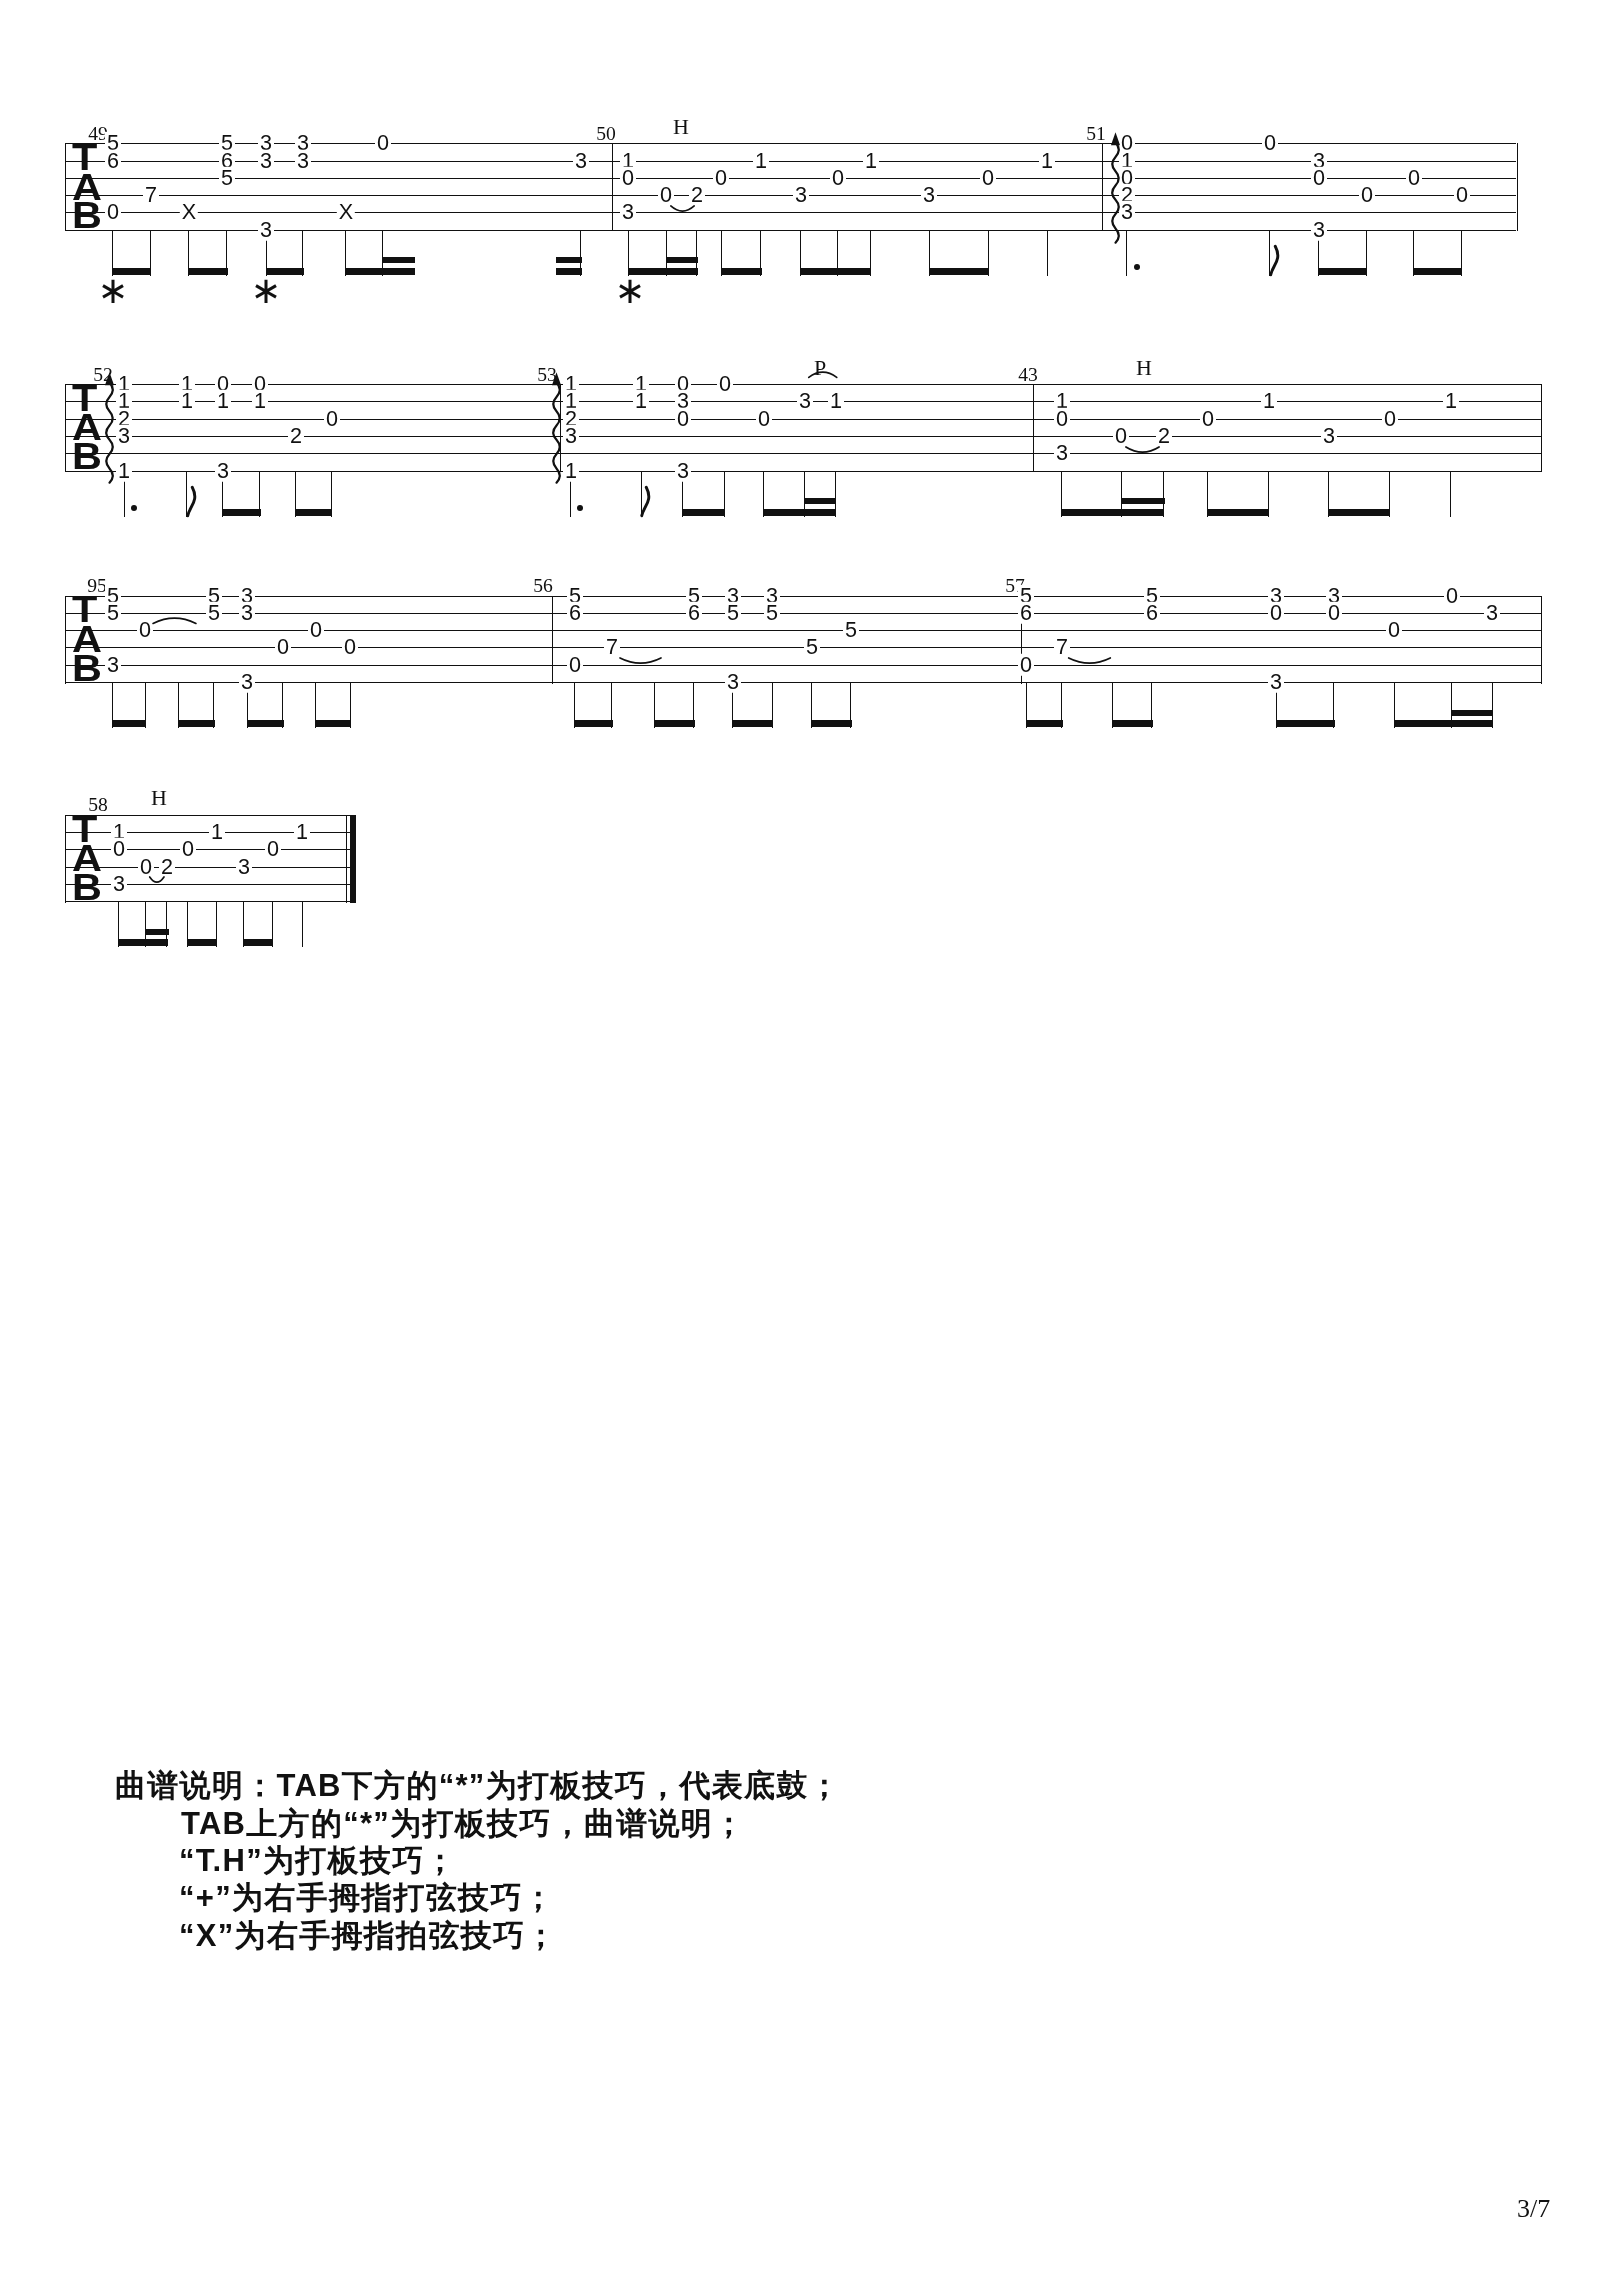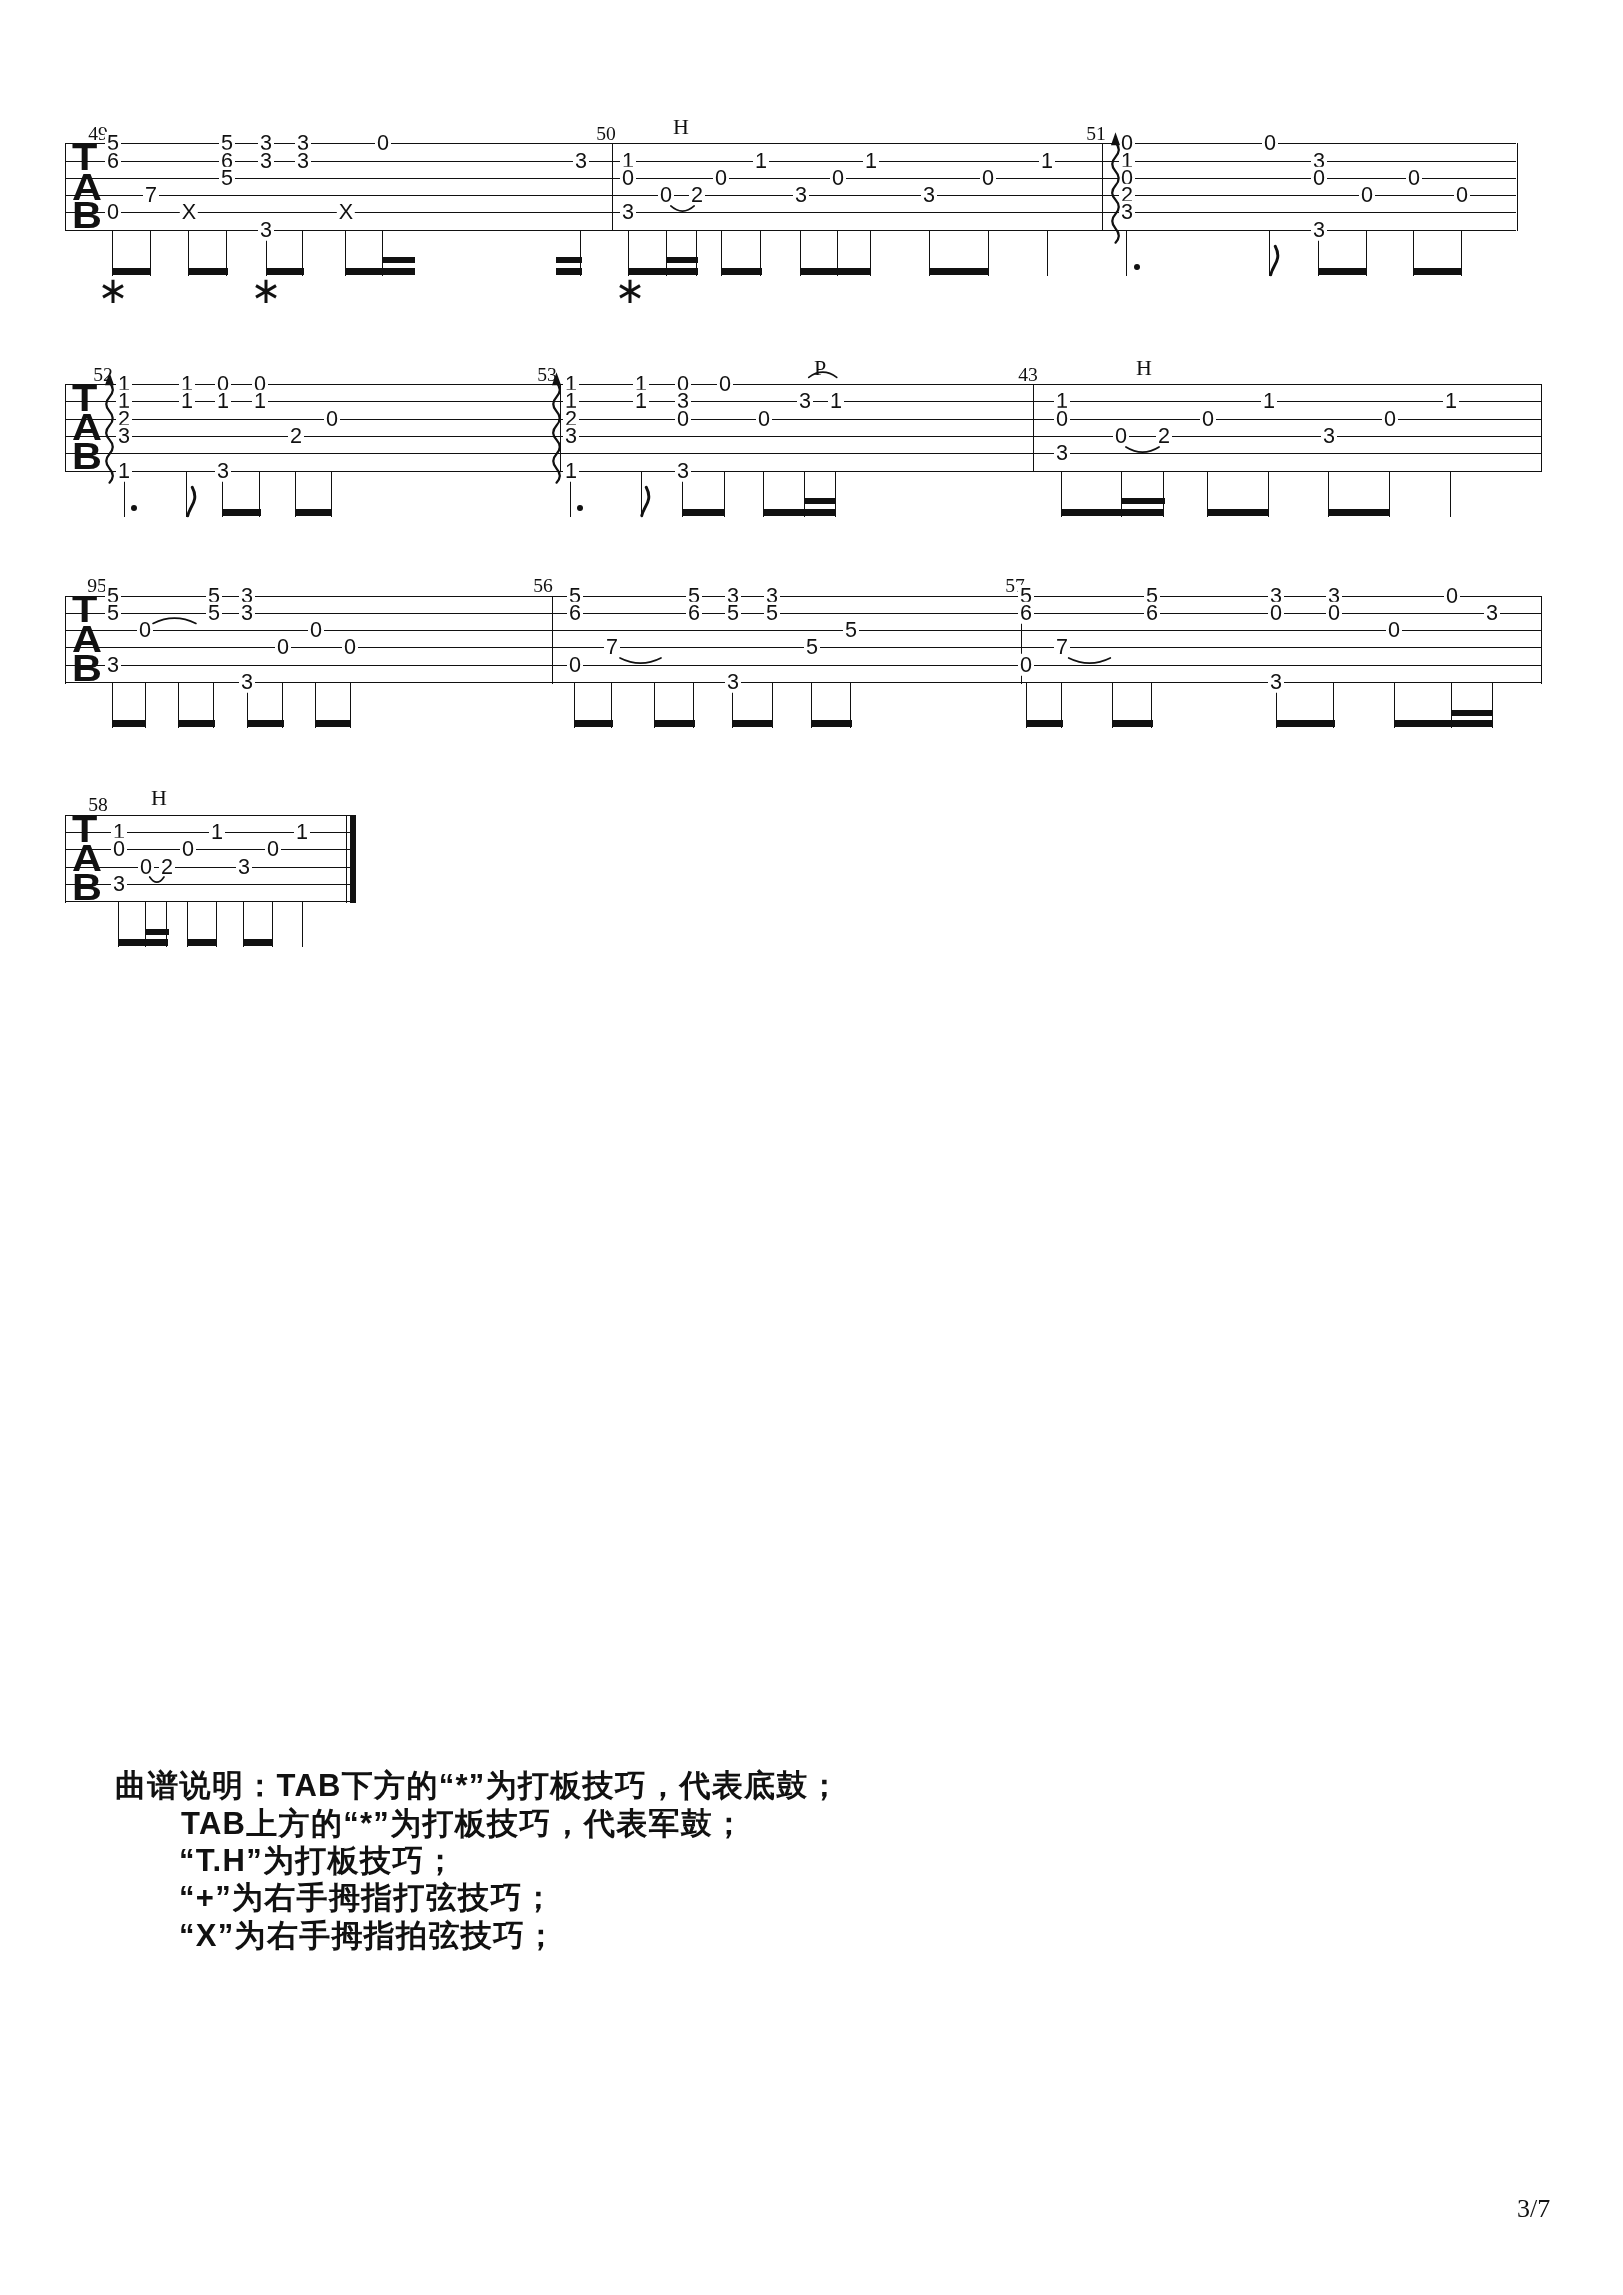--- a/index.html
+++ b/index.html
@@ -389,21 +389,21 @@
       <div class="beam" style="position: absolute; left: 145px; top: 929px; width: 23.6px; height: 5.9px;"></div>
       <div class="beam" style="position: absolute; left: 187px; top: 939px; width: 30px; height: 7.2px;"></div>
       <div class="beam" style="position: absolute; left: 243px; top: 939px; width: 30px; height: 7.2px;"></div>
       <svg width="15.7" height="13" style="left: 149px; top: 875px;" viewBox="0 0 24 20">
         <path d="M1,3 Q 12,19 23,3" fill="none" stroke="#111111" stroke-width="2.6" stroke-linecap="round"></path>
       </svg>
     </div>
 
   <div class="legend">
     <div class="legend-line" style="left:115px;top:1767px;">曲谱说明：TAB下方的“*”为打板技巧，代表底鼓；</div>
-    <div class="legend-line" style="left:181px;top:1805px;">TAB上方的“*”为打板技巧，代表军鼓；</div>
+    <div class="legend-line" style="left:181px;top:1805px;">TAB上方的“*”为打板技巧，曲谱说明；</div>
     <div class="legend-line" style="left:179px;top:1842px;">“T.H”为打板技巧；</div>
     <div class="legend-line" style="left:179px;top:1879px;">“+”为右手拇指打弦技巧；</div>
     <div class="legend-line" style="left:179px;top:1917px;">“X”为右手拇指拍弦技巧；</div>
   </div>
 
   <div class="pagenum" style="left:1517px;top:2194px;">3/7</div>
 </div>
 
 
 </body></html>

